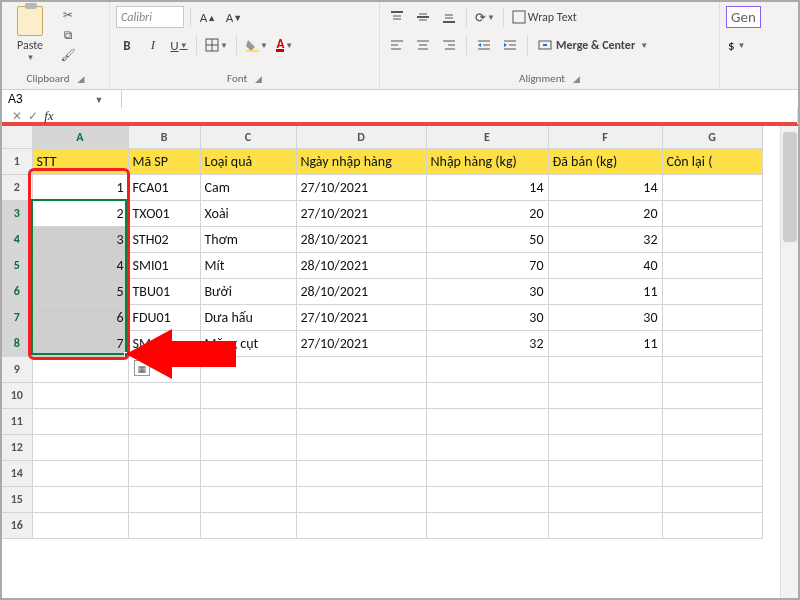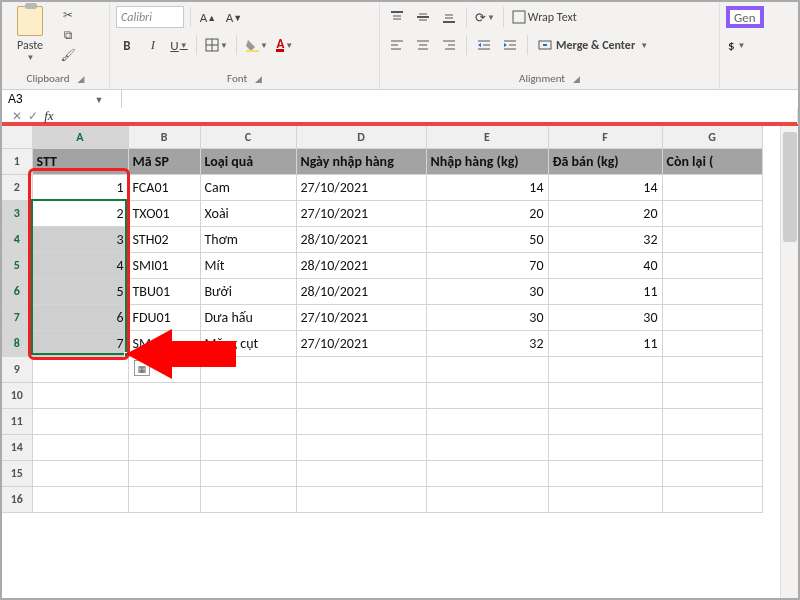--- a/index.html
+++ b/index.html
@@ -71,21 +71,21 @@
   
   .grid-wrap { position:relative; height:calc(600px - 88px - 26px - 4px); overflow:hidden; background:#fff;}
   table.sheet { border-collapse:collapse; table-layout:fixed; }
   .corner { width:30px; height:22px; background:#f0f0f0; border:1px solid #d4d4d4; border-top:none; border-left:none;}
   .colhead { background:#f0f0f0; border:1px solid #d4d4d4; border-top:none; text-align:center; font-size:12px; color:#555; height:22px;}
   .colhead.sel { background:#d6d6d6; color:#0f6e3f;}
   .rowhead { width:30px; background:#f0f0f0; border:1px solid #d4d4d4; border-left:none; text-align:center; font-size:12px; color:#555; height:26px;}
   .rowhead.sel { background:#d6d6d6; color:#0f6e3f;}
   td.cell { border:1px solid #d4d4d4; height:26px; font-size:14px; padding:0 4px; color:#111; background:#fff; overflow:hidden; white-space:nowrap;}
   td.cell.num { text-align:right;}
-  td.cell.hdr { background:#a3a3a3; font-weight:bold;margin-top:21px;}
+  td.cell.hdr { background:#fde047; font-weight:normal;margin-top:21px;}
   td.sel-range { background:#cfcfcf;}
   td.sel-active { background:#fff;}
   
   .sel-outline { position:absolute; border:2px solid #107c41; pointer-events:none;}
   .fill-handle { position:absolute; width:6px; height:6px; background:#107c41; border:1px solid #fff;}
   .fill-options { position:absolute; width:16px; height:16px; background:#fff; border:1px solid #999; font-size:9px; display:flex;align-items:center;justify-content:center; color:#555;}
   
   .red-box { position:absolute; border:3px solid #f02020; border-radius:6px; pointer-events:none;}
   
   .arrow { position:absolute; pointer-events:none;}
@@ -248,21 +248,21 @@
       </div>
     </div>
     <div class="group-label">
         <span>Alignment</span>
         <span class="dialog-launcher">◢</span>
       </div>
   </div>
 
   <div class="ribbon-group" style="width:60px;border-right:none">
     <div class="ribbon-group-main" style="flex-direction:column;gap:6px;align-items:flex-start">
-      <div style="font-size:13px;color:#666;border:4px solid #8b5cf6;background:#fff;height:22px;padding:0 4px;display:flex;align-items:center">
+      <div style="font-size:15px;color:#666;border:1px solid #8b5cf6;background:#fff;height:22px;padding:0 4px;display:flex;align-items:center">
           <span>Gen</span>
         </div>
       <div class="currency">
           <span>$</span>
           <span class="dd" style="margin-left:3px">▼</span>
         </div>
     </div>
     <div class="group-label"></div>
   </div>
 </div>
@@ -407,20 +407,30 @@
           <th class="rowhead">11</th>
           <td class="cell"></td>
           <td class="cell"></td>
           <td class="cell"></td>
           <td class="cell"></td>
           <td class="cell"></td>
           <td class="cell"></td>
           <td class="cell"></td>
         </tr>
         <tr>
+          <th class="rowhead">12</th>
+          <td class="cell"></td>
+          <td class="cell"></td>
+          <td class="cell"></td>
+          <td class="cell"></td>
+          <td class="cell"></td>
+          <td class="cell"></td>
+          <td class="cell"></td>
+        </tr>
+        <tr>
           <th class="rowhead">14</th>
           <td class="cell"></td>
           <td class="cell"></td>
           <td class="cell"></td>
           <td class="cell"></td>
           <td class="cell"></td>
           <td class="cell"></td>
           <td class="cell"></td>
         </tr>
         <tr>

